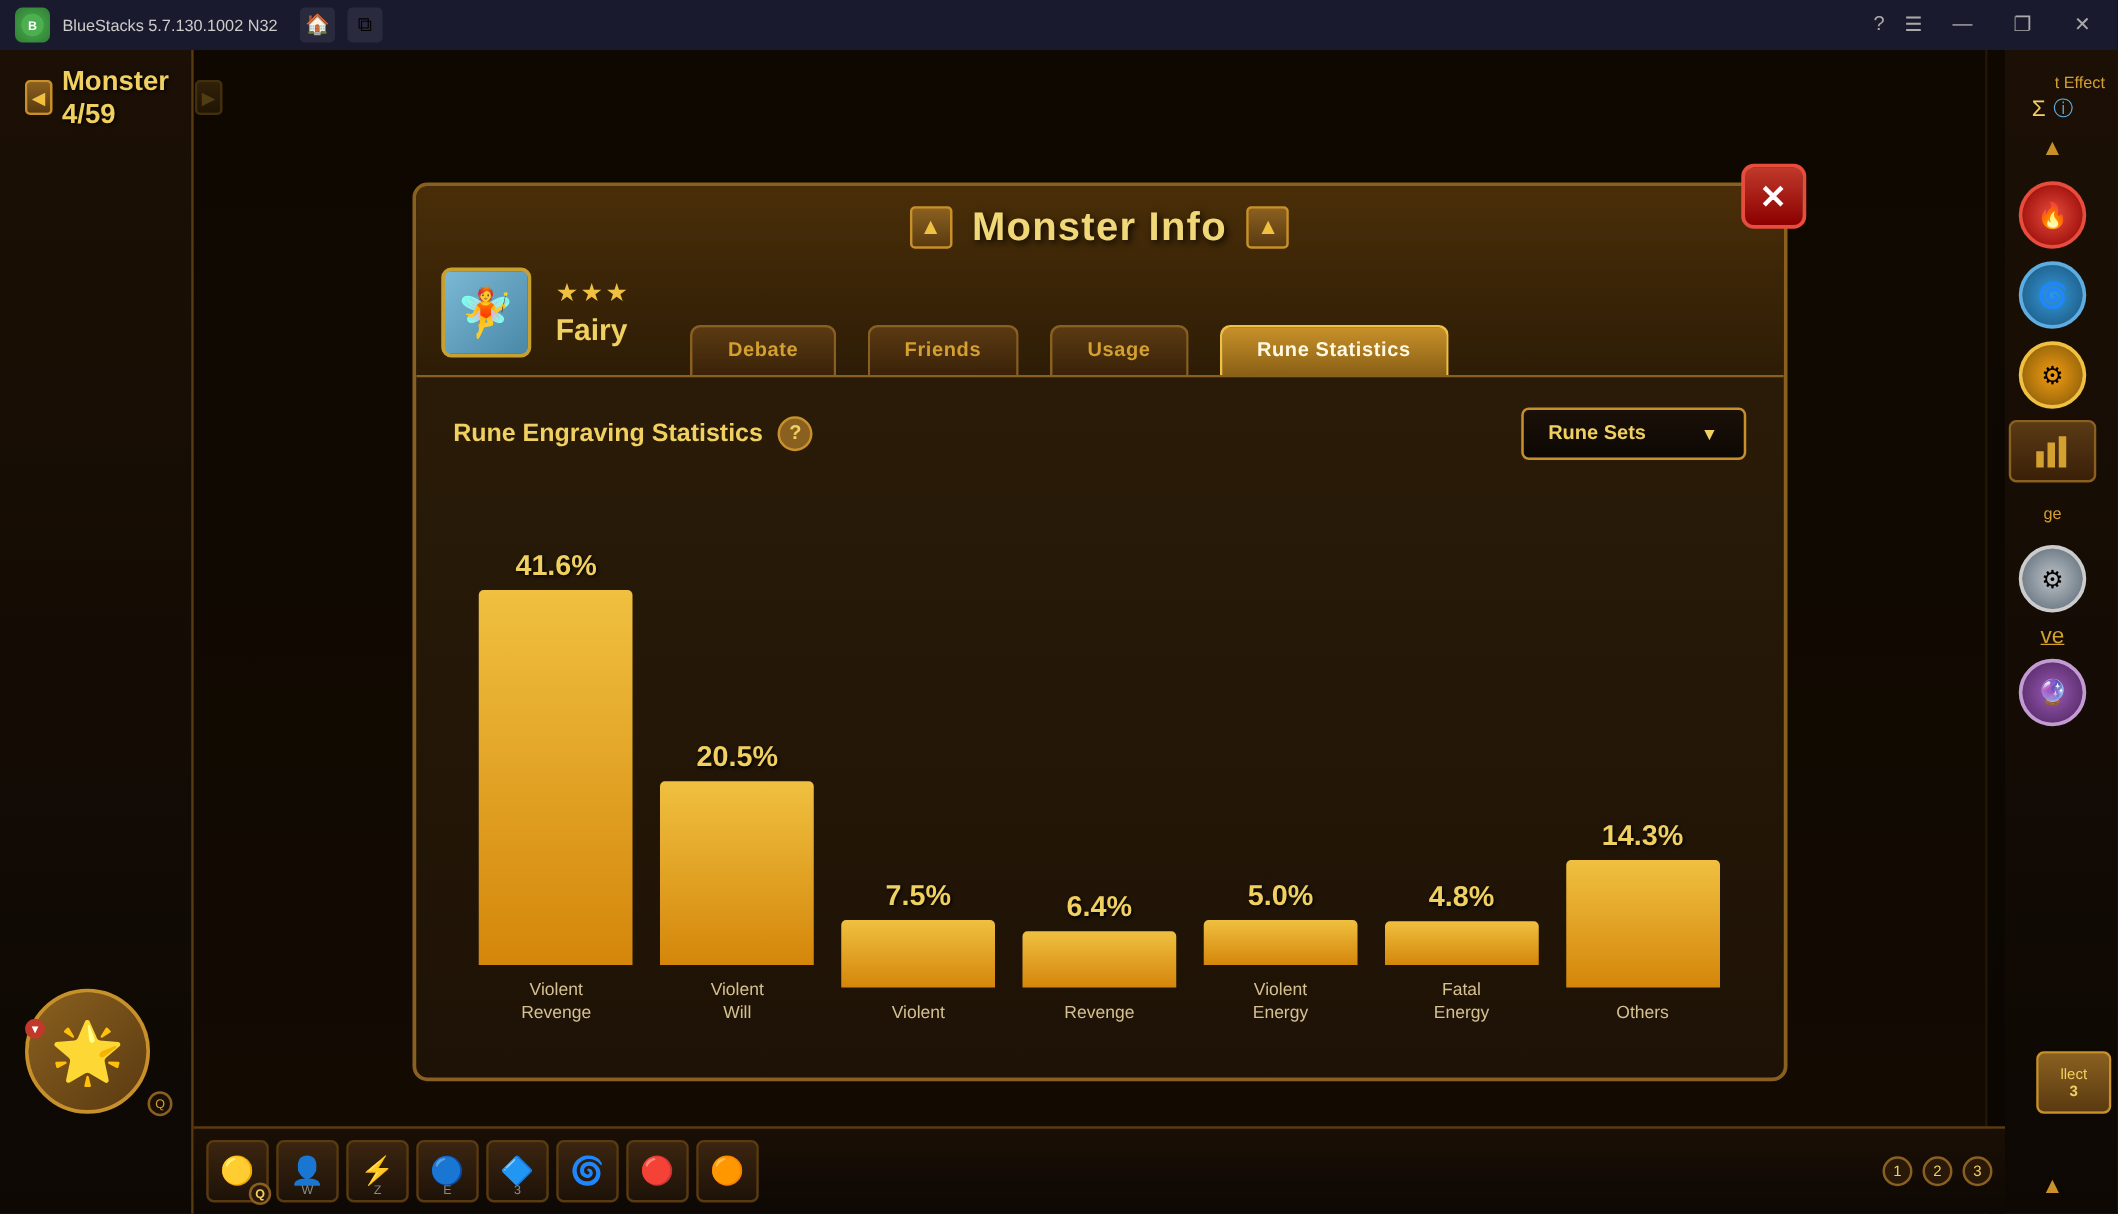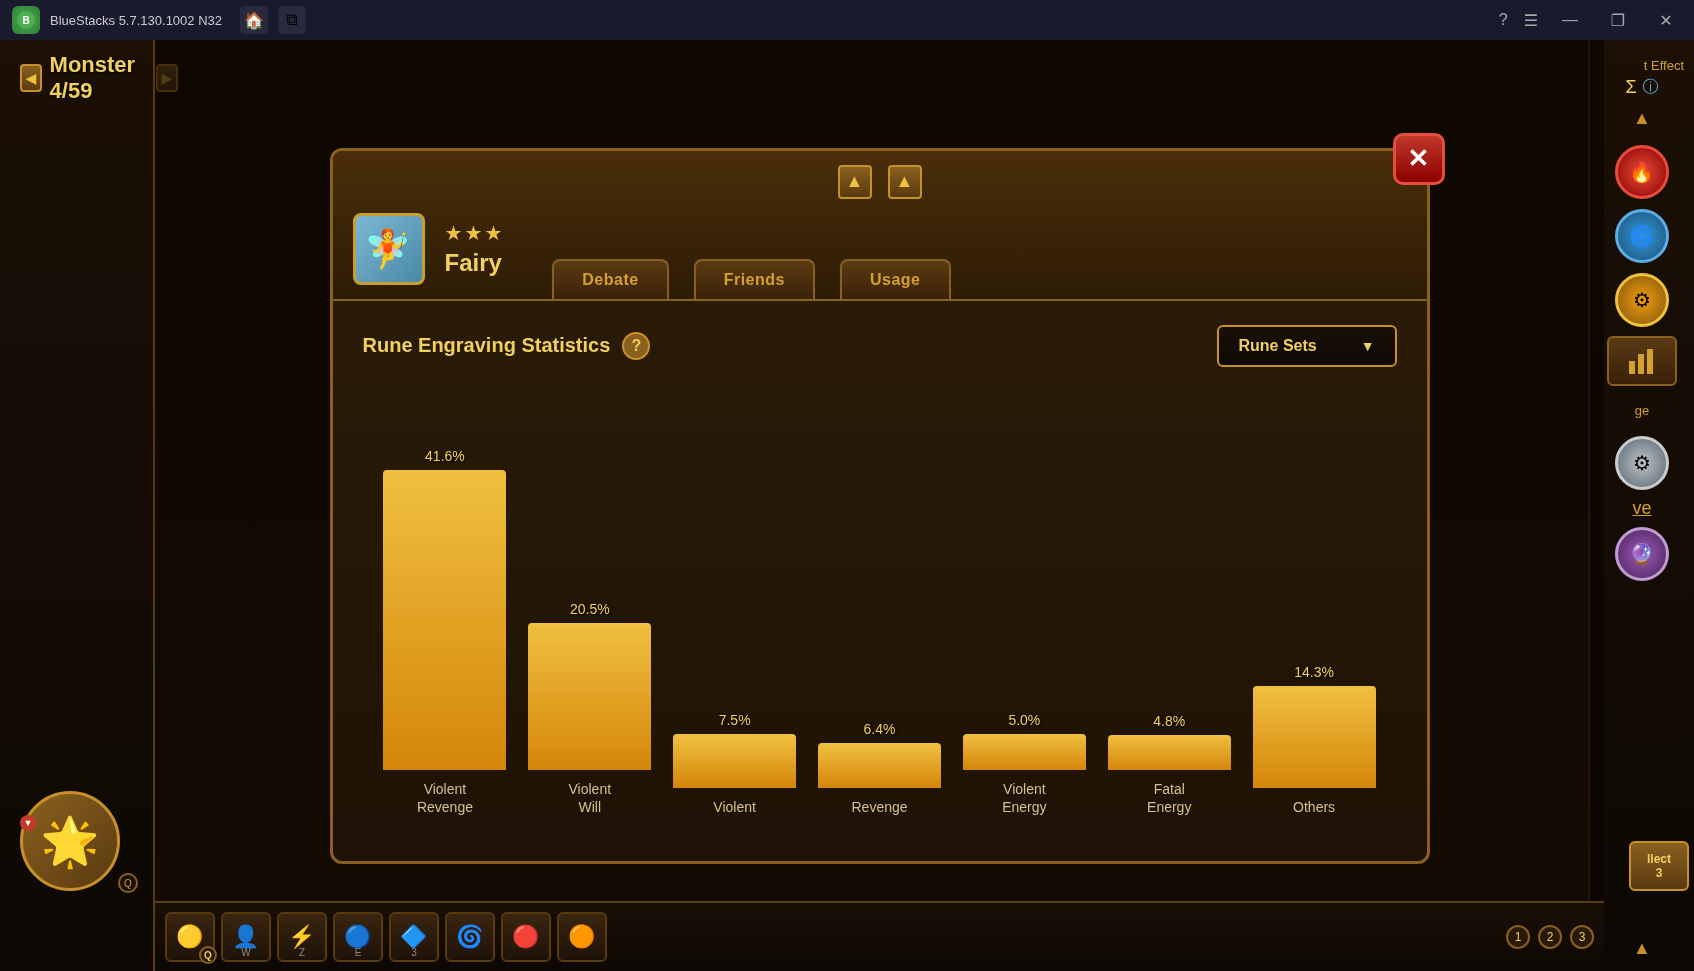--- a/index.html
+++ b/index.html
@@ -358,22 +358,22 @@
       flex-direction: column;
       align-items: center;
       justify-content: flex-end;
       flex: 1;
       height: 100%;
       position: relative;
     }
 
     .bar-percentage {
       color: #f0d060;
-      font-size: 14px;
-      font-weight: normal;
+      font-size: 23px;
+      font-weight: bold;
       margin-bottom: 6px;
       text-shadow: 1px 1px 3px #000;
     }
 
     .bar {
       width: 85%;
       background: linear-gradient(180deg, #f0c040, #d4860a);
       border-radius: 4px 4px 0 0;
       position: relative;
     }
@@ -540,35 +540,36 @@
     <div class="right-circle-btn circle-silver" style="font-size:20px;">⚙</div>
     <div style="color:#d4a030;font-size:18px;margin:2px 0;text-decoration:underline;">ve</div>
     <div class="right-circle-btn circle-purple" style="font-size:20px;">🔮</div>
 
     <div style="margin-top:auto;margin-bottom:10px;">
       <div class="scroll-arrow">▲</div>
     </div>
 
     <div style="position:absolute;bottom:80px;right:5px;display:flex;flex-direction:column;align-items:center;gap:4px;">
       <div style="width:60px;height:50px;background:linear-gradient(180deg,#8a6020,#5a3a10);border:2px solid #c8902a;border-radius:6px;display:flex;flex-direction:column;align-items:center;justify-content:center;cursor:pointer;">
-        <span style="color:#f0d060;font-size:12px;font-weight:bold;">llect</span>
+        <span style="color:#f0d060;font-size:12px;font-weight:normal;">llect</span>
         <span style="color:#f0d060;font-size:12px;font-weight:bold;">3</span>
       </div>
     </div>
   </div>
 
   <div class="modal-backdrop">
     <div class="modal">
 
       <div class="modal-header">
 
         <div class="modal-close">✕</div>
 
         <div class="modal-title-area">
           <div class="nav-arrow-modal">▲</div>
+          <span class="modal-title">Monster Info</span>
           <div class="nav-arrow-modal">▲</div>
         </div>
 
         <div style="display:flex;align-items:flex-end;width:100%;gap:20px;padding-bottom:0;">
 
           <div class="monster-info-row">
             <div class="monster-avatar">
               <span class="monster-avatar-inner">🧚</span>
             </div>
             <div class="monster-details">
@@ -583,20 +584,23 @@
 
           <div class="tabs-row">
             <div class="tab-btn">
               <span>Debate</span>
             </div>
             <div class="tab-btn">
               <span>Friends</span>
             </div>
             <div class="tab-btn">
               <span>Usage</span>
+            </div>
+            <div class="tab-btn active">
+              <span>Rune Statistics</span>
             </div>
           </div>
         </div>
       </div>
 
       <div class="modal-body">
 
         <div class="section-header">
           <div class="section-title">
             <span class="section-title-text">Rune Engraving Statistics</span>

